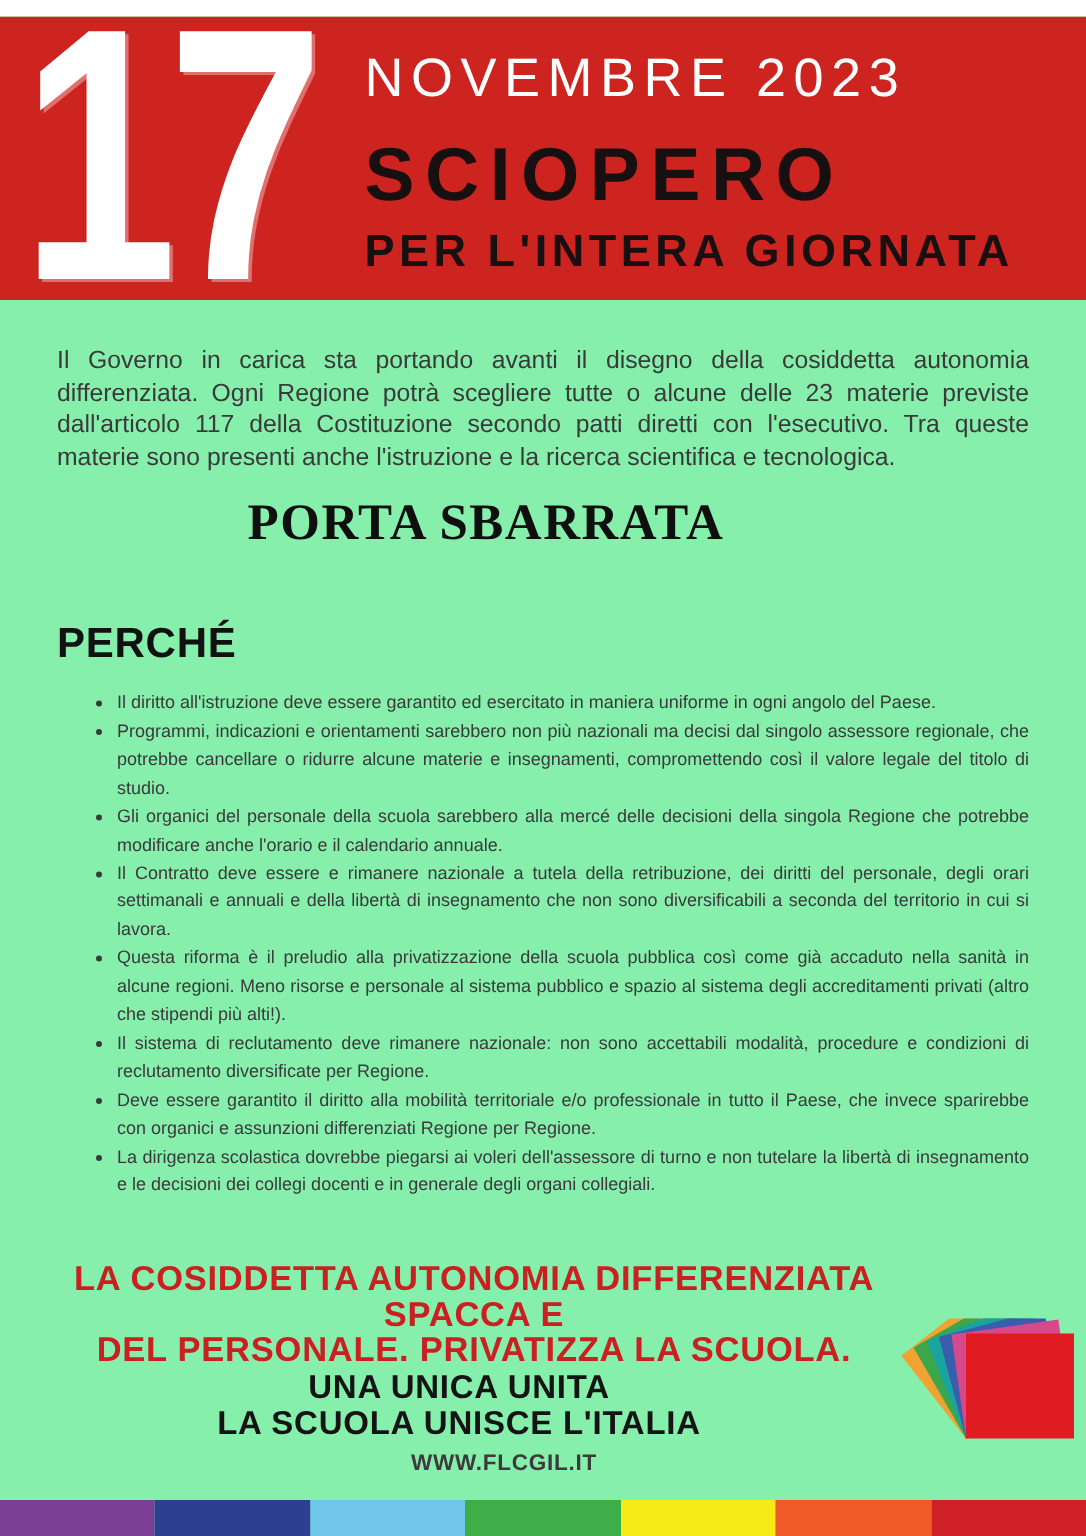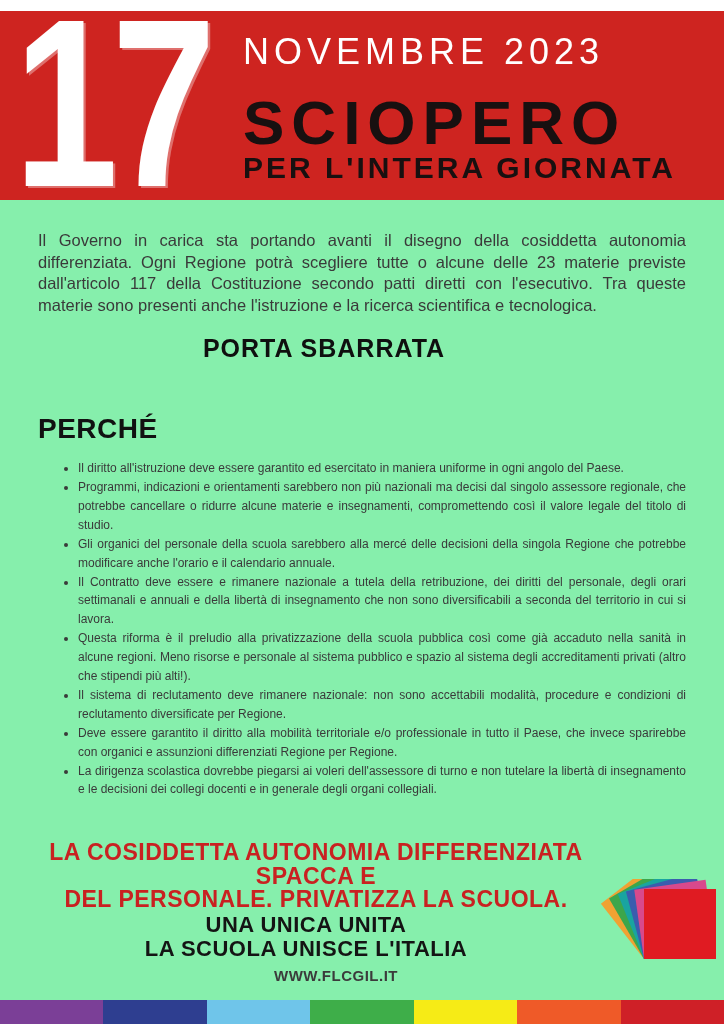--- a/index.html
+++ b/index.html
@@ -18,35 +18,35 @@
     letter-spacing:-8px; transform:scaleX(0.78); transform-origin:left top;
     text-shadow:3px 2px 0 rgba(255,255,255,0.35);
   }
   .banner-right { position:absolute; left:243px; top:0; }
   .banner-month {
     position:absolute; left:0; top:20px; white-space:nowrap;
     font-size:36px; font-weight:400; color:#ffffff; letter-spacing:5px;
   }
   .banner-strike {
     position:absolute; left:0; top:76px; white-space:nowrap;
-    font-size:62px; font-weight:900; color:#181010; letter-spacing:7px;
+    font-size:50px; font-weight:900; color:#181010; letter-spacing:7px;
   }
   .banner-duration {
     position:absolute; left:0; top:140px; white-space:nowrap;
     font-size:30px; font-weight:900; color:#181010; letter-spacing:3px;
   }
 
   
   .intro {
     position:absolute; left:38px; top:219px; width:648px;
     font-size:16.5px; line-height:21.7px; color:#3a3a3a; text-align:justify;
   }
   .headline {
     position:absolute; left:0; top:320px; width:648px; text-align:center;
-    font-weight:900; color:#0f0f0f; font-size:25px; line-height:35px; letter-spacing:1px;
+    font-weight:900; color:#0f0f0f; font-size:34px; line-height:35px; letter-spacing:1px;font-family:Liberation Serif, serif;
   }
   .perche {
     position:absolute; left:38px; top:402px;
     font-size:28px; font-weight:900; color:#111; letter-spacing:0.5px;
   }
   .reasons {
     position:absolute; left:38px; top:448px; width:648px;
     list-style:disc; padding-left:40px;
   }
   .reasons li {

